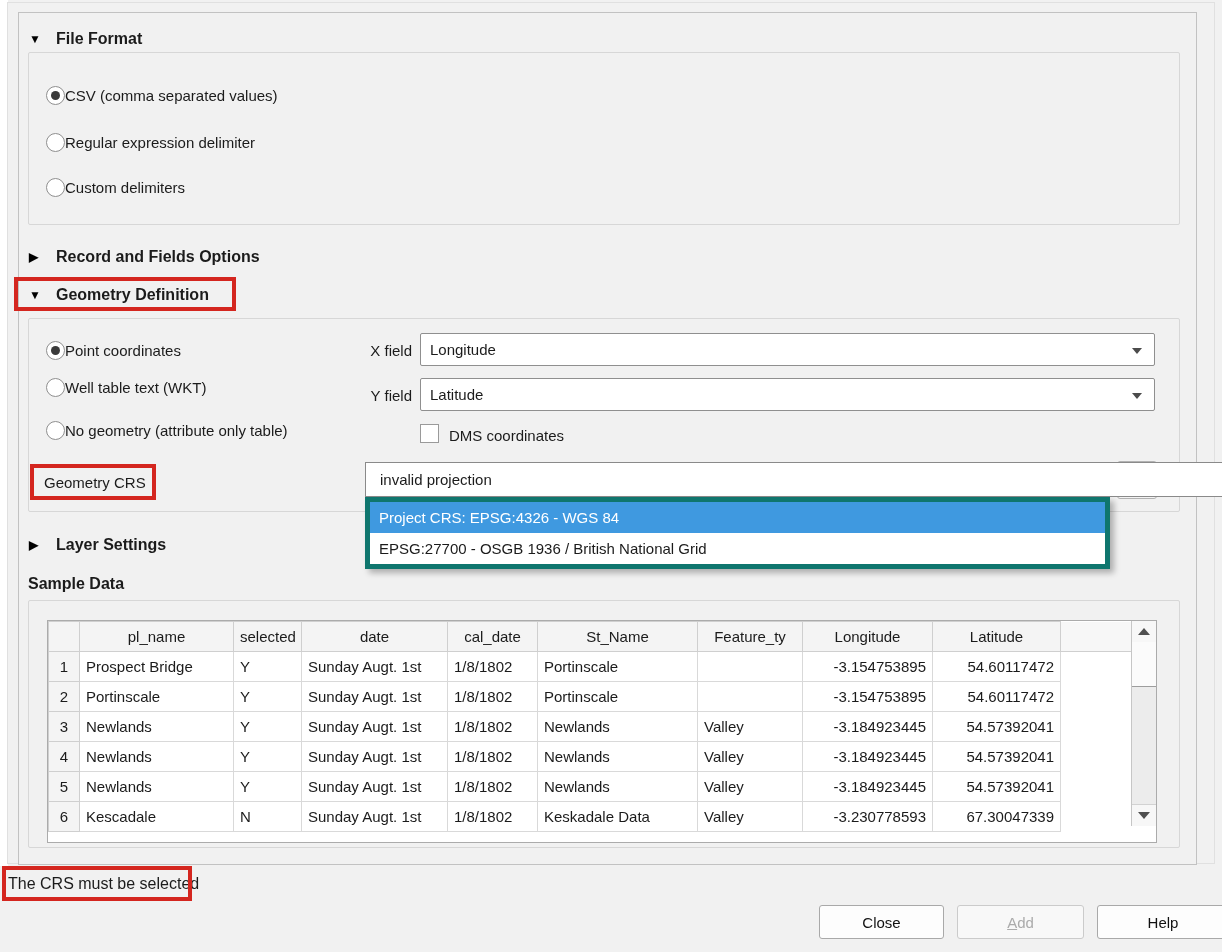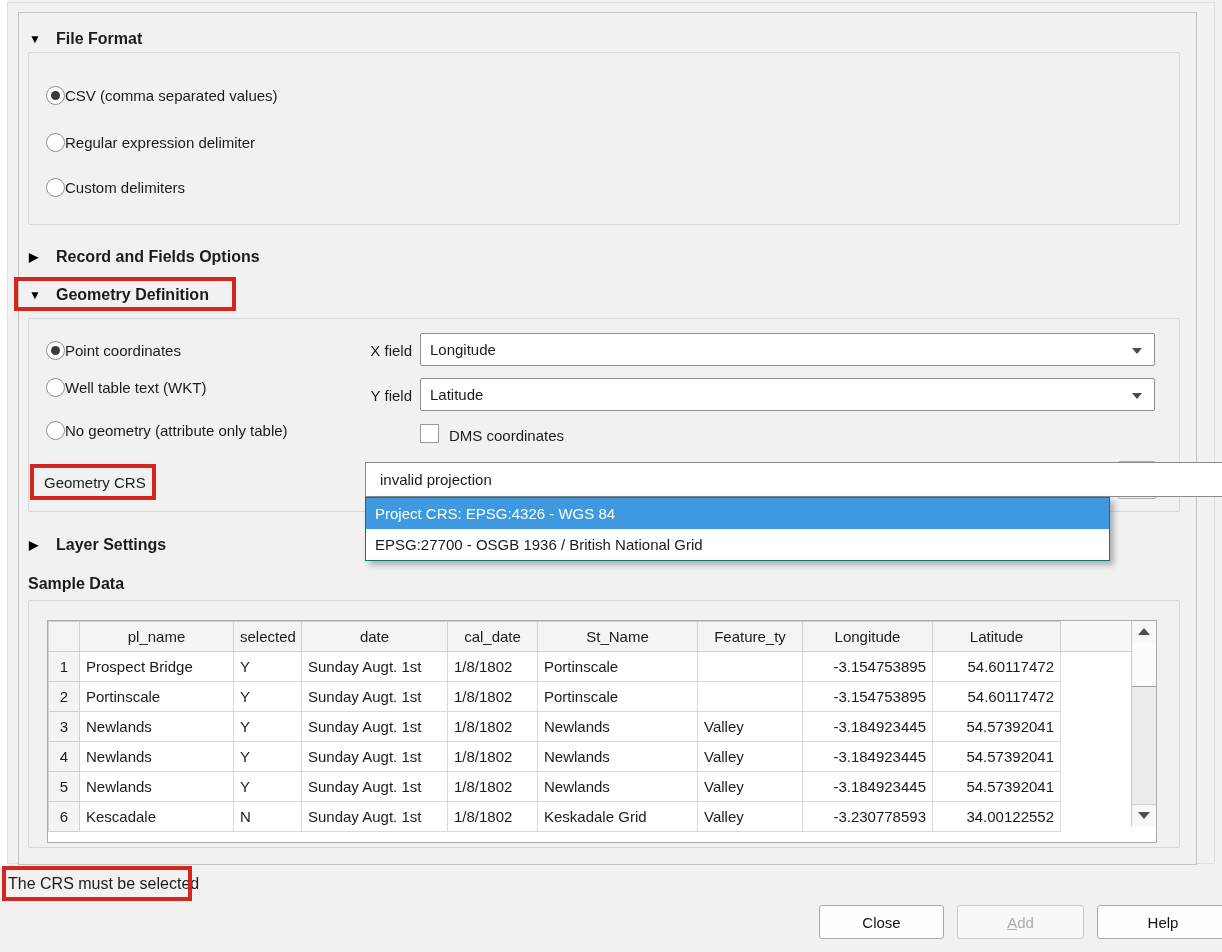--- a/index.html
+++ b/index.html
@@ -23,21 +23,21 @@
          display:flex;align-items:center;padding:0 30px 0 9px;font-size:15px;box-sizing:border-box;}
   .combo .caret{position:absolute;right:12px;top:14px;width:0;height:0;
          border-left:5px solid transparent;border-right:5px solid transparent;border-top:6px solid #4b4b4b;}
 
   .checkbox{position:absolute;left:420px;top:424px;width:19px;height:19px;border:1px solid #9a9a9a;background:#fff;box-sizing:border-box;}
   .checkbox-label{position:absolute;left:449px;top:427px;font-size:15px;}
 
   .crs-label-text{position:absolute;left:44px;top:474px;font-size:15px;}
   .crs-combo{position:absolute;left:365px;top:462px;width:867px;height:35px;background:#fff;border:1px solid #8a8a8a;
          display:flex;align-items:center;padding:0 14px;font-size:15px;box-sizing:border-box;z-index:28;}
-  .crs-list{position:absolute;left:365px;top:497px;width:745px;background:#fff;border:1px solid #0f766e;
+  .crs-list{position:absolute;left:365px;top:497px;width:745px;background:#fff;border:5px solid #0f766e;
          box-shadow:4px 4px 6px rgba(0,0,0,0.28);z-index:30;box-sizing:border-box;}
   .crs-item{height:31px;display:flex;align-items:center;padding:0 9px;font-size:15px;box-sizing:border-box;color:#1b1b1b;}
   .crs-item.highlighted{background:var(--selection-blue);color:#fff;}
 
   .icon-btn{position:absolute;left:1117px;top:461px;width:40px;height:38px;background:#f4f4f4;border:1px solid #b2b2b2;border-radius:3px;
          display:flex;align-items:center;justify-content:center;box-sizing:border-box;}
 
   .sample-label{position:absolute;left:28px;top:575px;font-weight:bold;font-size:16px;}
 
   .table-frame{position:absolute;left:47px;top:620px;width:1110px;height:223px;background:#fff;border:1px solid #ababab;
@@ -257,24 +257,24 @@
         <td class="num">-3.184923445</td>
         <td class="num">54.57392041</td>
         <td class="filler"></td>
       </tr>
       <tr>
         <td class="rownum">6</td>
         <td>Kescadale</td>
         <td>N</td>
         <td>Sunday Augt. 1st</td>
         <td>1/8/1802</td>
-        <td>Keskadale Grid</td>
+        <td>Keskadale Data</td>
         <td>Valley</td>
         <td class="num">-3.230778593</td>
-        <td class="num">34.00122552</td>
+        <td class="num">67.30047339</td>
         <td class="filler"></td>
       </tr>
     </tbody>
       </table>
     <div class="vscroll">
       <div class="vs-btn vs-up">
           <span class="tri-up"></span>
         </div>
       <div class="vs-thumb"></div>
       <div class="vs-btn vs-down">

